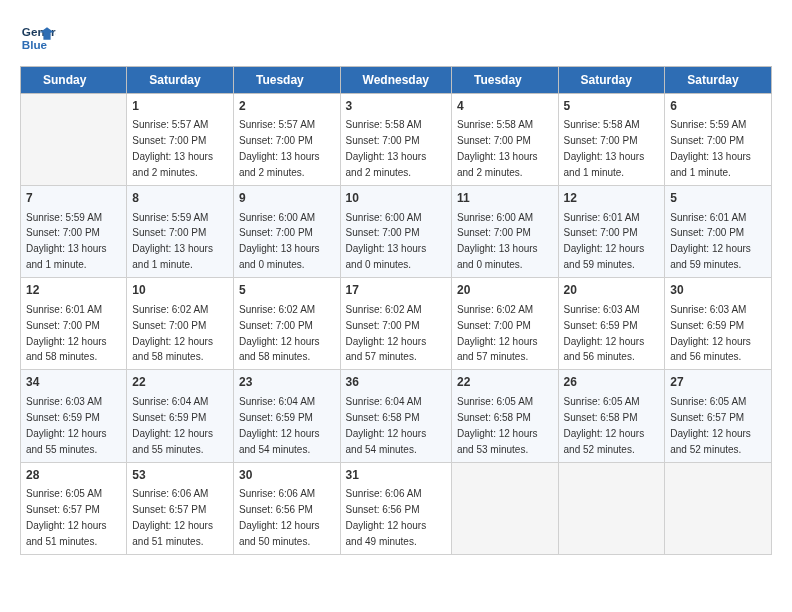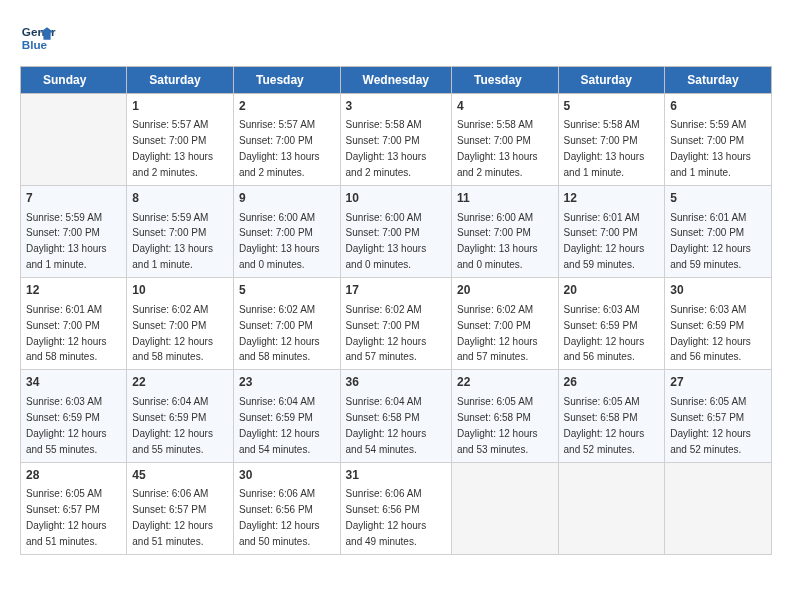--- a/index.html
+++ b/index.html
@@ -145,21 +145,21 @@
         <td><span class="day-num">34</span><span class="day-info">Sunrise: 6:03 AM<br>Sunset: 6:59 PM<br>Daylight: 12 hours<br>and 55 minutes.</span></td>
         <td><span class="day-num">22</span><span class="day-info">Sunrise: 6:04 AM<br>Sunset: 6:59 PM<br>Daylight: 12 hours<br>and 55 minutes.</span></td>
         <td><span class="day-num">23</span><span class="day-info">Sunrise: 6:04 AM<br>Sunset: 6:59 PM<br>Daylight: 12 hours<br>and 54 minutes.</span></td>
         <td><span class="day-num">36</span><span class="day-info">Sunrise: 6:04 AM<br>Sunset: 6:58 PM<br>Daylight: 12 hours<br>and 54 minutes.</span></td>
         <td><span class="day-num">22</span><span class="day-info">Sunrise: 6:05 AM<br>Sunset: 6:58 PM<br>Daylight: 12 hours<br>and 53 minutes.</span></td>
         <td><span class="day-num">26</span><span class="day-info">Sunrise: 6:05 AM<br>Sunset: 6:58 PM<br>Daylight: 12 hours<br>and 52 minutes.</span></td>
         <td><span class="day-num">27</span><span class="day-info">Sunrise: 6:05 AM<br>Sunset: 6:57 PM<br>Daylight: 12 hours<br>and 52 minutes.</span></td>
       </tr>
       <tr>
         <td><span class="day-num">28</span><span class="day-info">Sunrise: 6:05 AM<br>Sunset: 6:57 PM<br>Daylight: 12 hours<br>and 51 minutes.</span></td>
-        <td><span class="day-num">45</span><span class="day-info">Sunrise: 6:06 AM<br>Sunset: 6:57 PM<br>Daylight: 12 hours<br>and 51 minutes.</span></td>
+        <td><span class="day-num">53</span><span class="day-info">Sunrise: 6:06 AM<br>Sunset: 6:57 PM<br>Daylight: 12 hours<br>and 51 minutes.</span></td>
         <td><span class="day-num">30</span><span class="day-info">Sunrise: 6:06 AM<br>Sunset: 6:56 PM<br>Daylight: 12 hours<br>and 50 minutes.</span></td>
         <td><span class="day-num">31</span><span class="day-info">Sunrise: 6:06 AM<br>Sunset: 6:56 PM<br>Daylight: 12 hours<br>and 49 minutes.</span></td>
         <td class="empty"></td>
         <td class="empty"></td>
         <td class="empty"></td>
       </tr>
     </tbody>
 </table>
 
 </body></html>

